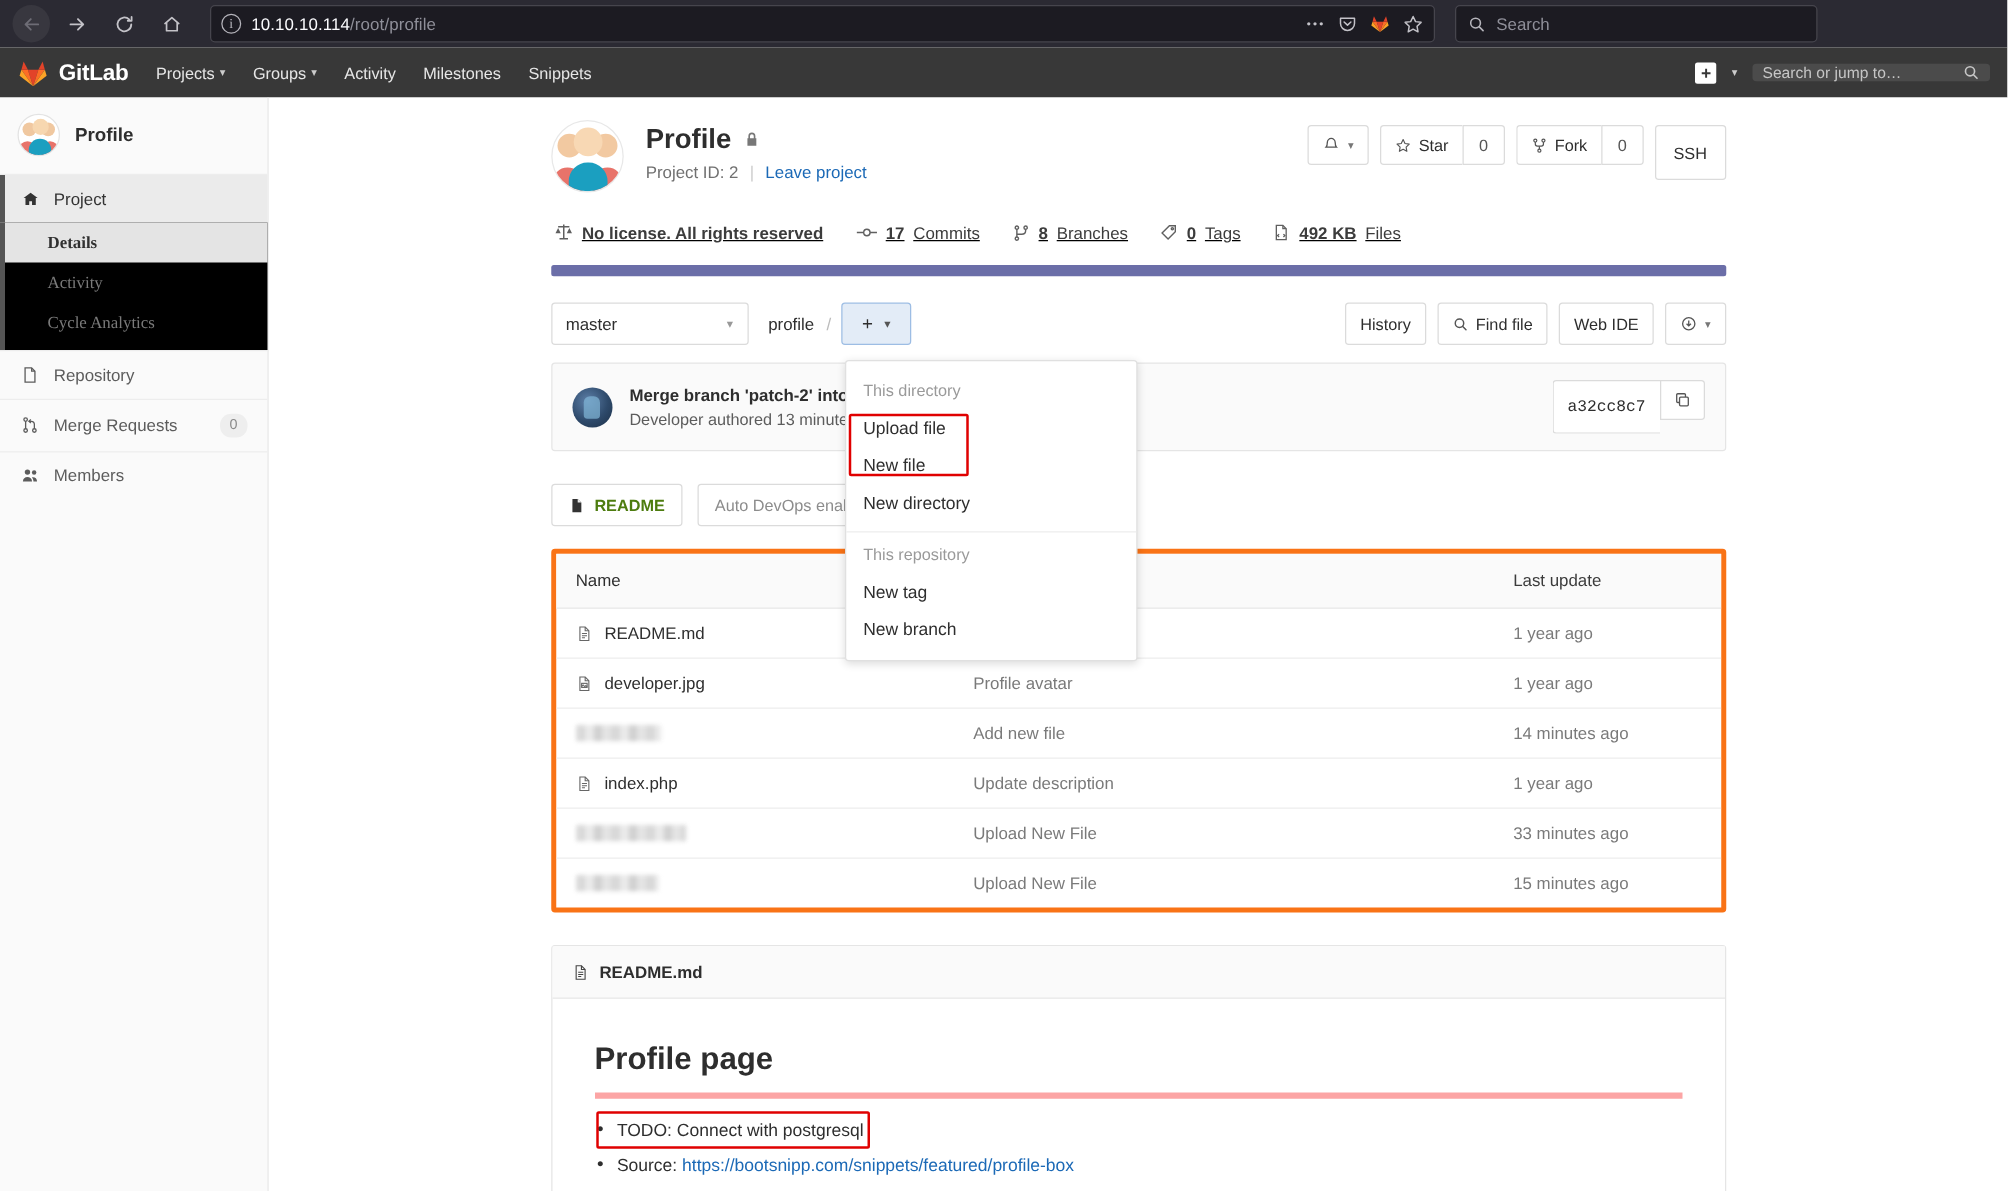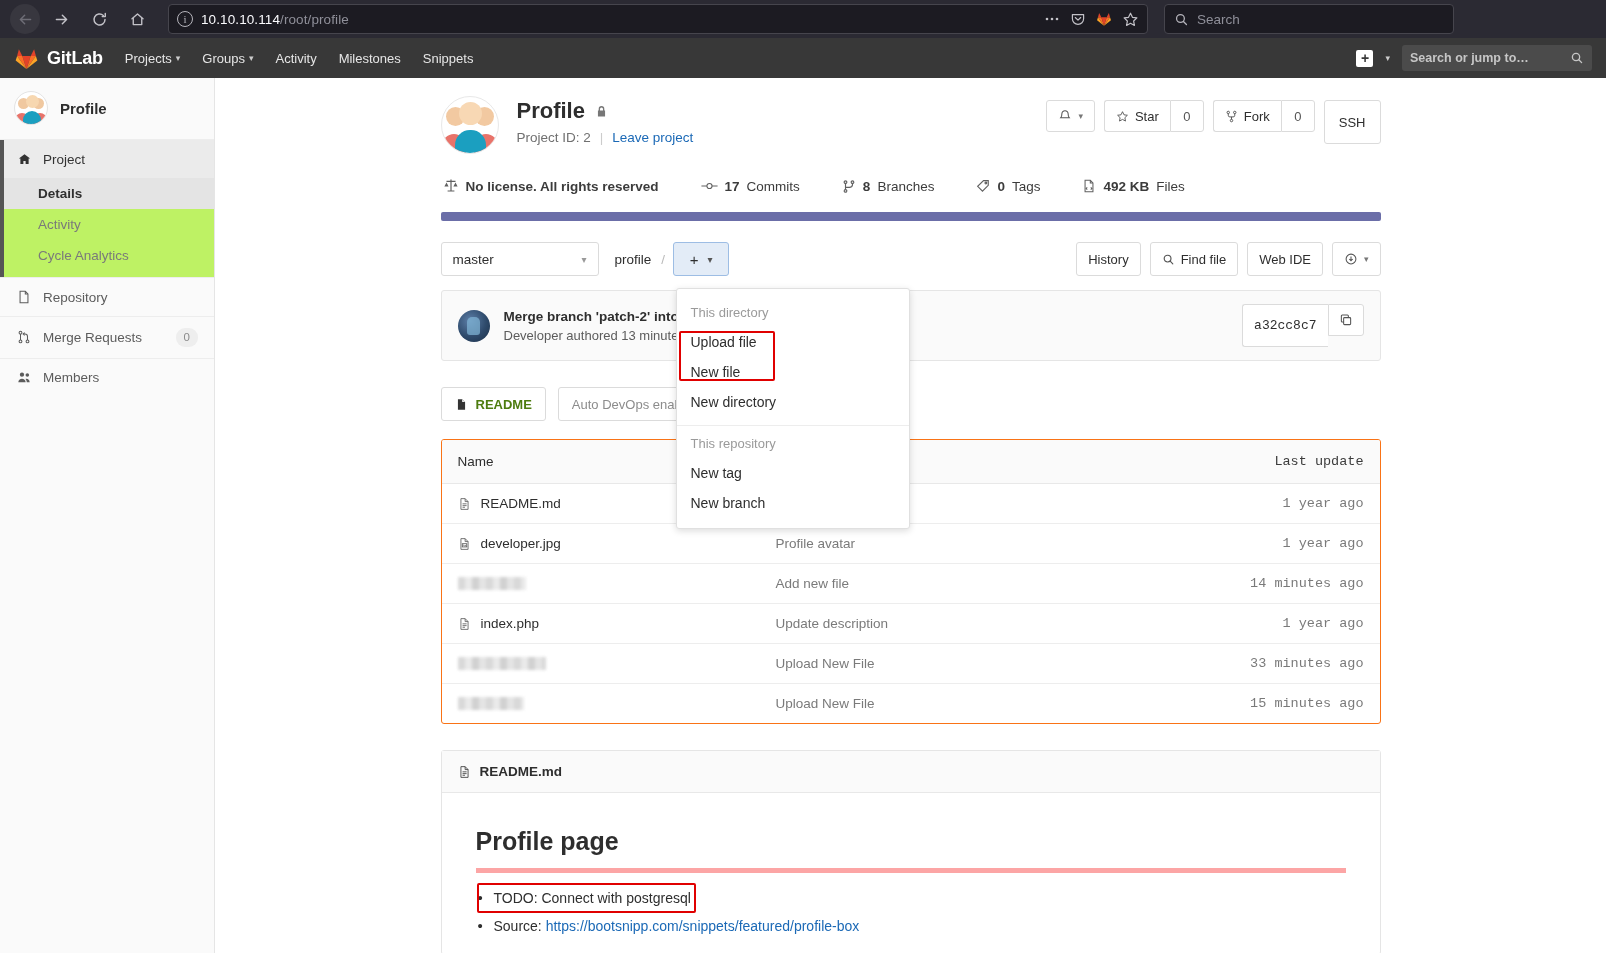--- a/index.html
+++ b/index.html
@@ -82,22 +82,22 @@
   .gl-nav-items { display: flex; align-items: center; gap: 22px; }
   .gl-nav-item { font-size: 13px; color: #e6e6e6; display: flex; align-items: center; gap: 4px; }
   .gl-nav-right { margin-left: auto; display: flex; align-items: center; gap: 12px; }
   .plus-btn {
     width: 17px; height: 17px; background: #fff; color: #383838;
     border-radius: 2px; display:flex; align-items:center; justify-content:center;
     font-size: 14px; font-weight: bold; line-height: 1;
   }
   .caret { font-size: 9px; color: #ccc; }
   .gl-search {
-    width: 190px; height: 26px; background: #4b4b4b; border-radius: 3px;
-    display: flex; align-items: center; padding: 0 8px; font-weight: bold;
+    width: 190px; height: 14px; background: #4b4b4b; border-radius: 3px;
+    display: flex; align-items: center; padding: 0 8px;
   }
   .gl-search .ph { font-size: 12.5px; color: #c6c6c6; }
   .gl-search .mag { margin-left: auto; color: #c6c6c6; display:flex; }
 
   
   .app { display: flex; height: calc(953px - 38px - 40px); }
 
   
   .sidebar {
     width: 215px; flex: 0 0 215px;
@@ -121,21 +121,21 @@
   .side-section { border-top: 1px solid #ededed; }
   .side-item {
     display: flex; align-items: center; gap: 11px;
     padding: 11px 16px; font-size: 13.5px; color: #5c5c5c;
     position: relative;
   }
   .side-item.active-parent { background: #ebebeb; color: #333; }
   .side-item.active-parent::before {
     content:''; position: absolute; left: 0; top: 0; bottom: 0; width: 4px; background: #555;
   }
-  .side-sub { background: #bef264; padding-bottom: 6px; position: relative; }
+  .side-sub { background: #000000; padding-bottom: 6px; position: relative; font-family: Liberation Serif, serif; }
   .side-sub::before {
     content:''; position: absolute; left: 0; top: 0; bottom: 0; width: 4px; background: #555;
   }
   .side-sub-item { padding: 8px 16px 8px 38px; font-size: 13.5px; color: #7a7a7a; }
   .side-sub-item.active { color: #303030; font-weight: bold; background: #e4e4e4; }
   .side-ico { width: 16px; height: 16px; display:flex; align-items:center; justify-content:center; flex:0 0 16px; }
   .badge-count {
     margin-left: auto; background: #eee; color: #8a8a8a;
     border-radius: 9px; font-size: 11.5px; padding: 2px 8px; line-height: 1.3;
   }
@@ -170,21 +170,21 @@
     display: flex; align-items: center; padding: 0 11px; gap: 6px;
     white-space: nowrap;
   }
   .btn-group { display: flex; }
   .btn-group .btn { border-radius: 0; border-right: none; }
   .btn-group .btn:first-child { border-radius: 3px 0 0 3px; }
   .btn-group .btn:last-child { border-radius: 0 3px 3px 0; border-right: 1px solid #dbdbdb; }
   .btn-count { background: #fff; color: #555; min-width: 34px; justify-content: center; }
   .btn-ssh { height: 44px; padding: 0 14px; font-size: 13px; }
 
-  .stats-row { display: flex; align-items: center; gap: 42px; margin-top: 24px; padding-left: 2px; }
+  .stats-row { display: flex; align-items: center; gap: 26px; margin-top: 24px; padding-left: 2px; text-decoration: underline; }
   .stat { display: flex; align-items: center; gap: 7px; font-size: 13.5px; color: #3c3c3c; }
   .stat b { font-weight: bold; }
   .stat .sico { color: #606060; display:flex; align-items:center; }
 
   .lang-bar { height: 9px; background: #6b6ea8; border-radius: 2px; margin-top: 18px; }
 
   .toolbar { display: flex; align-items: center; margin-top: 21px; position: relative; }
   .branch-select {
     width: 158px; height: 34px; border: 1px solid #dbdbdb; border-radius: 3px;
     display: flex; align-items: center; padding: 0 11px; font-size: 13.5px; color: #2e2e2e;
@@ -251,33 +251,33 @@
   }
 
   .chip-row { display: flex; gap: 12px; margin-top: 26px; }
   .chip {
     border: 1px solid #dbdbdb; border-radius: 3px; background: #fff;
     height: 34px; display: flex; align-items: center; gap: 8px;
     padding: 0 13px; font-size: 13px; color: #4d7c0f; font-weight: bold;
   }
   .chip.muted { color: #8c8c8c; font-weight: normal; }
 
-  .file-table { margin-top: 18px; border: 1px solid #f97316; border-radius: 3px; overflow: hidden; }
+  .file-table { margin-top: 18px; border: 4px solid #f97316; border-radius: 3px; overflow: hidden; }
   .ft-head {
     display: flex; background: #fafafa; border-bottom: 1px solid #e8e8e8;
     font-size: 13.5px; color: #3c3c3c; padding: 14px 16px;
   }
   .ft-row {
     display: flex; align-items: center; padding: 12px 16px;
     border-bottom: 1px solid #ededed; font-size: 13.5px;
   }
   .ft-row:last-child { border-bottom: none; }
   .ft-name { width: 318px; display: flex; align-items: center; gap: 10px; color: #2e2e2e; }
   .ft-msg { flex: 1; color: #7a7a7a; }
-  .ft-upd { width: 150px; text-align: right; color: #7a7a7a; font-family: Liberation Mono, monospace; }
+  .ft-upd { width: 150px; text-align: left; color: #7a7a7a; }
   .ft-head .ft-upd { color: #3c3c3c; }
   .blurred {
     display: inline-block; height: 13px; border-radius: 1px;
     background:
       repeating-linear-gradient(90deg,
         #d7d7d7 0px, #d7d7d7 7px,
         #e9e9e9 7px, #e9e9e9 14px,
         #cfcfcf 14px, #cfcfcf 21px,
         #e3e3e3 21px, #e3e3e3 28px);
     filter: blur(1.6px);

